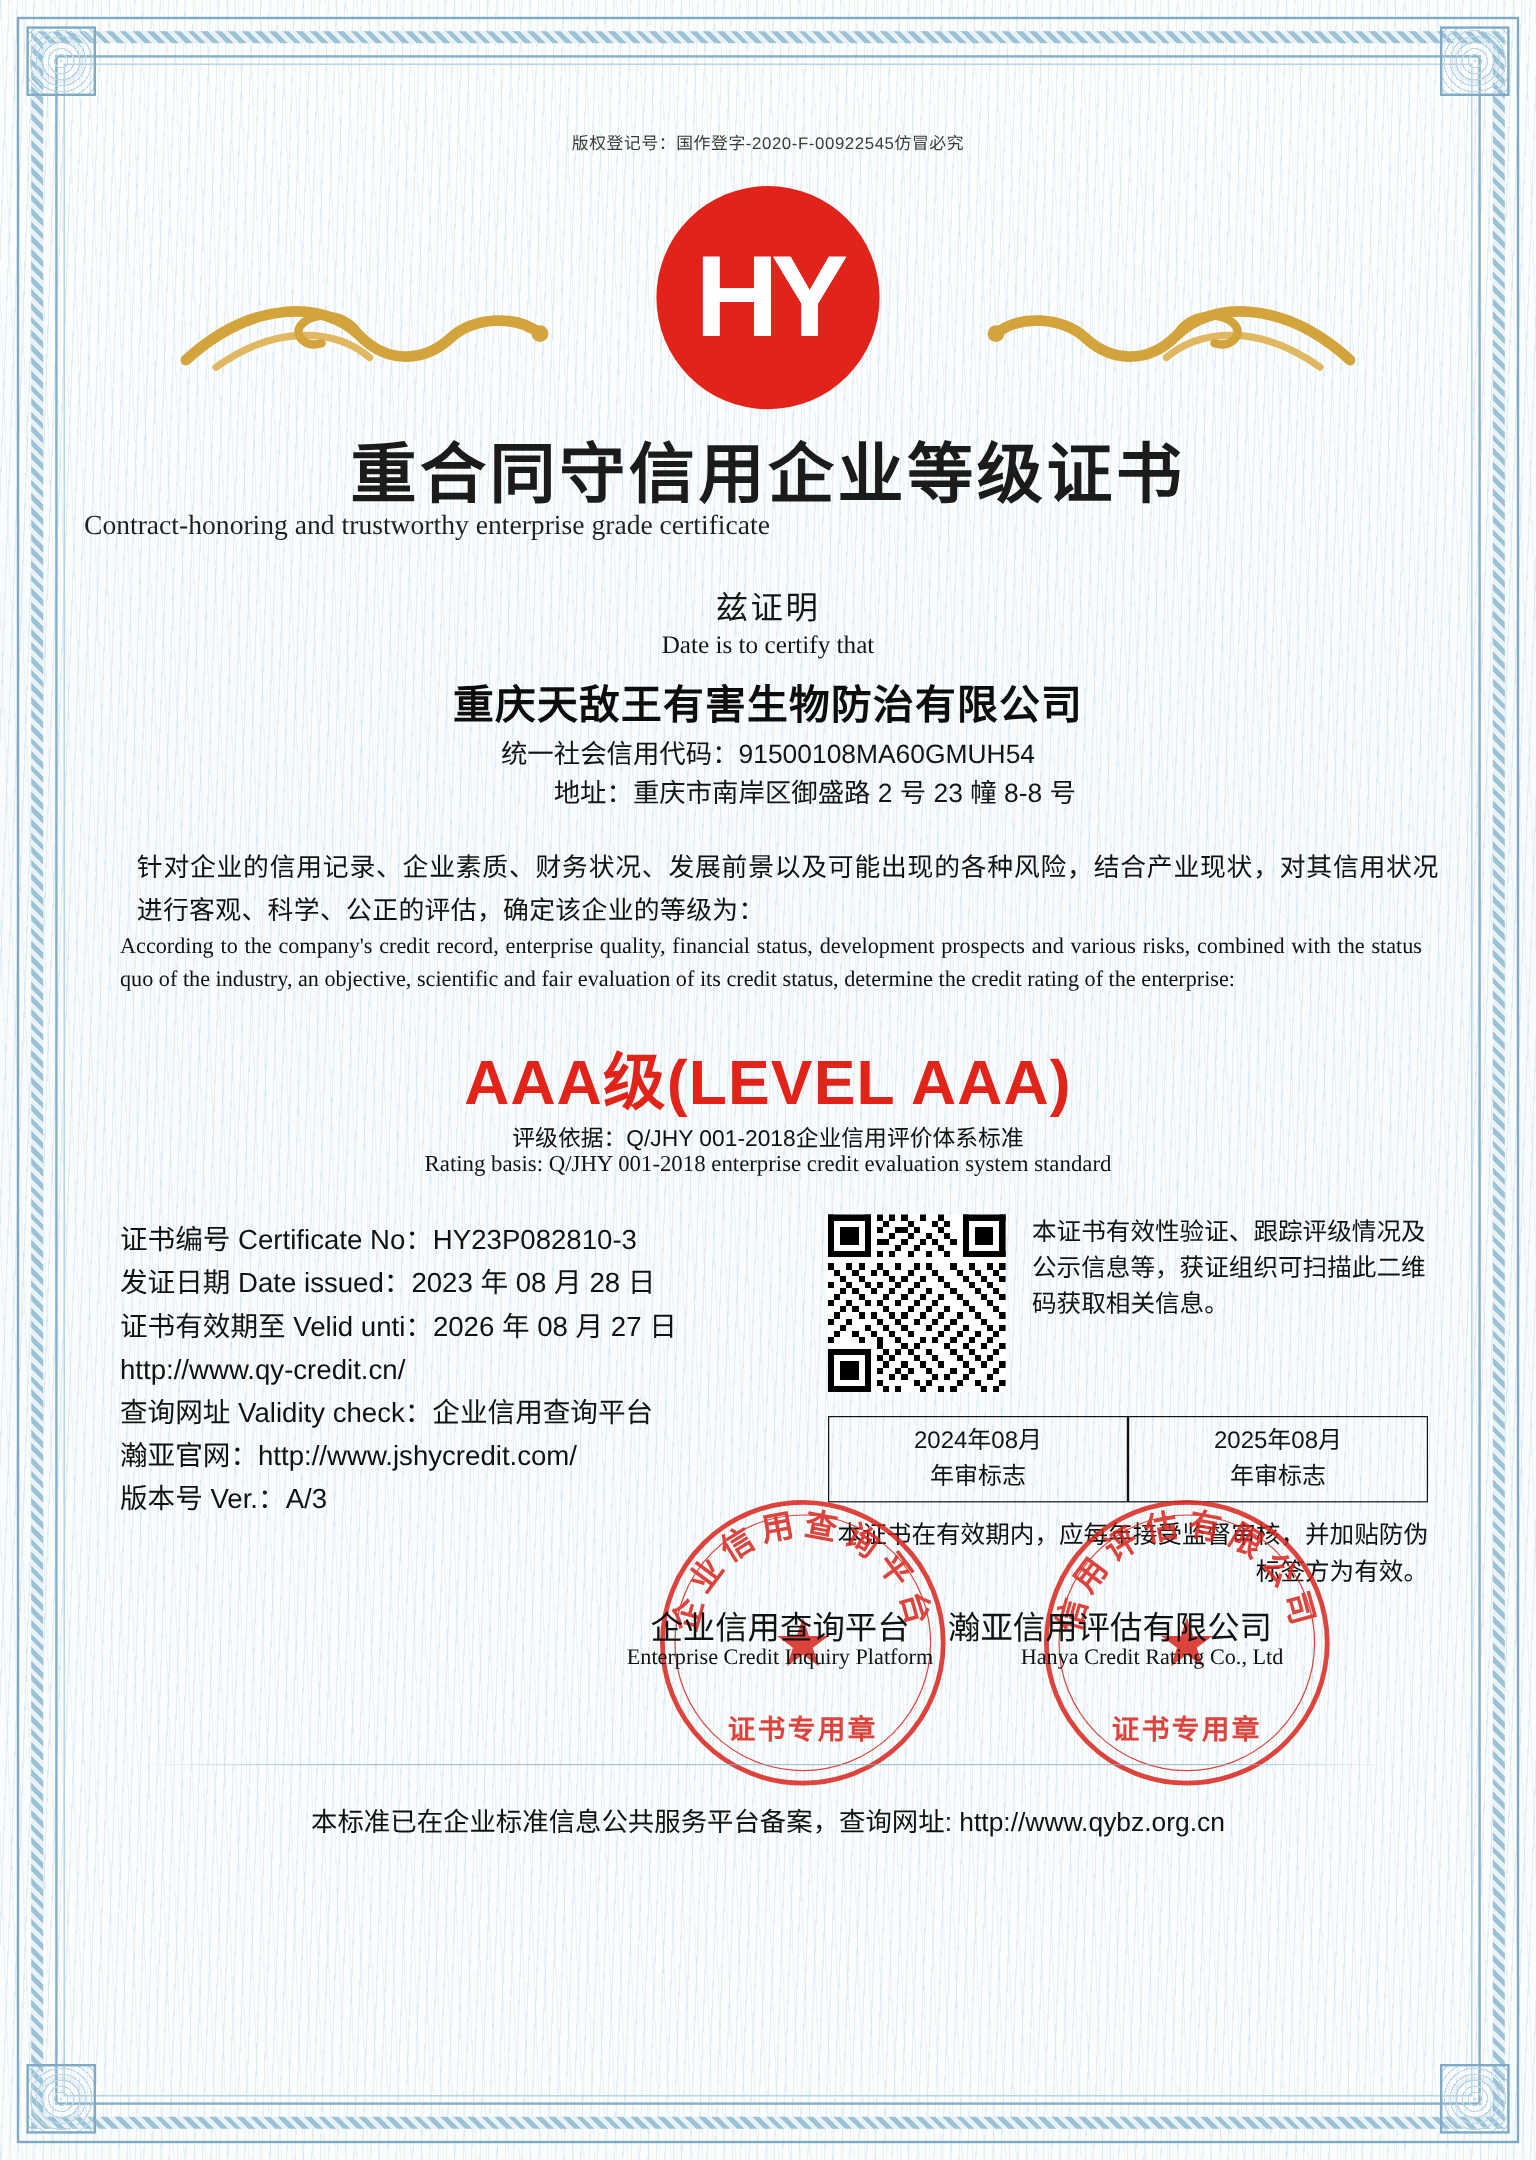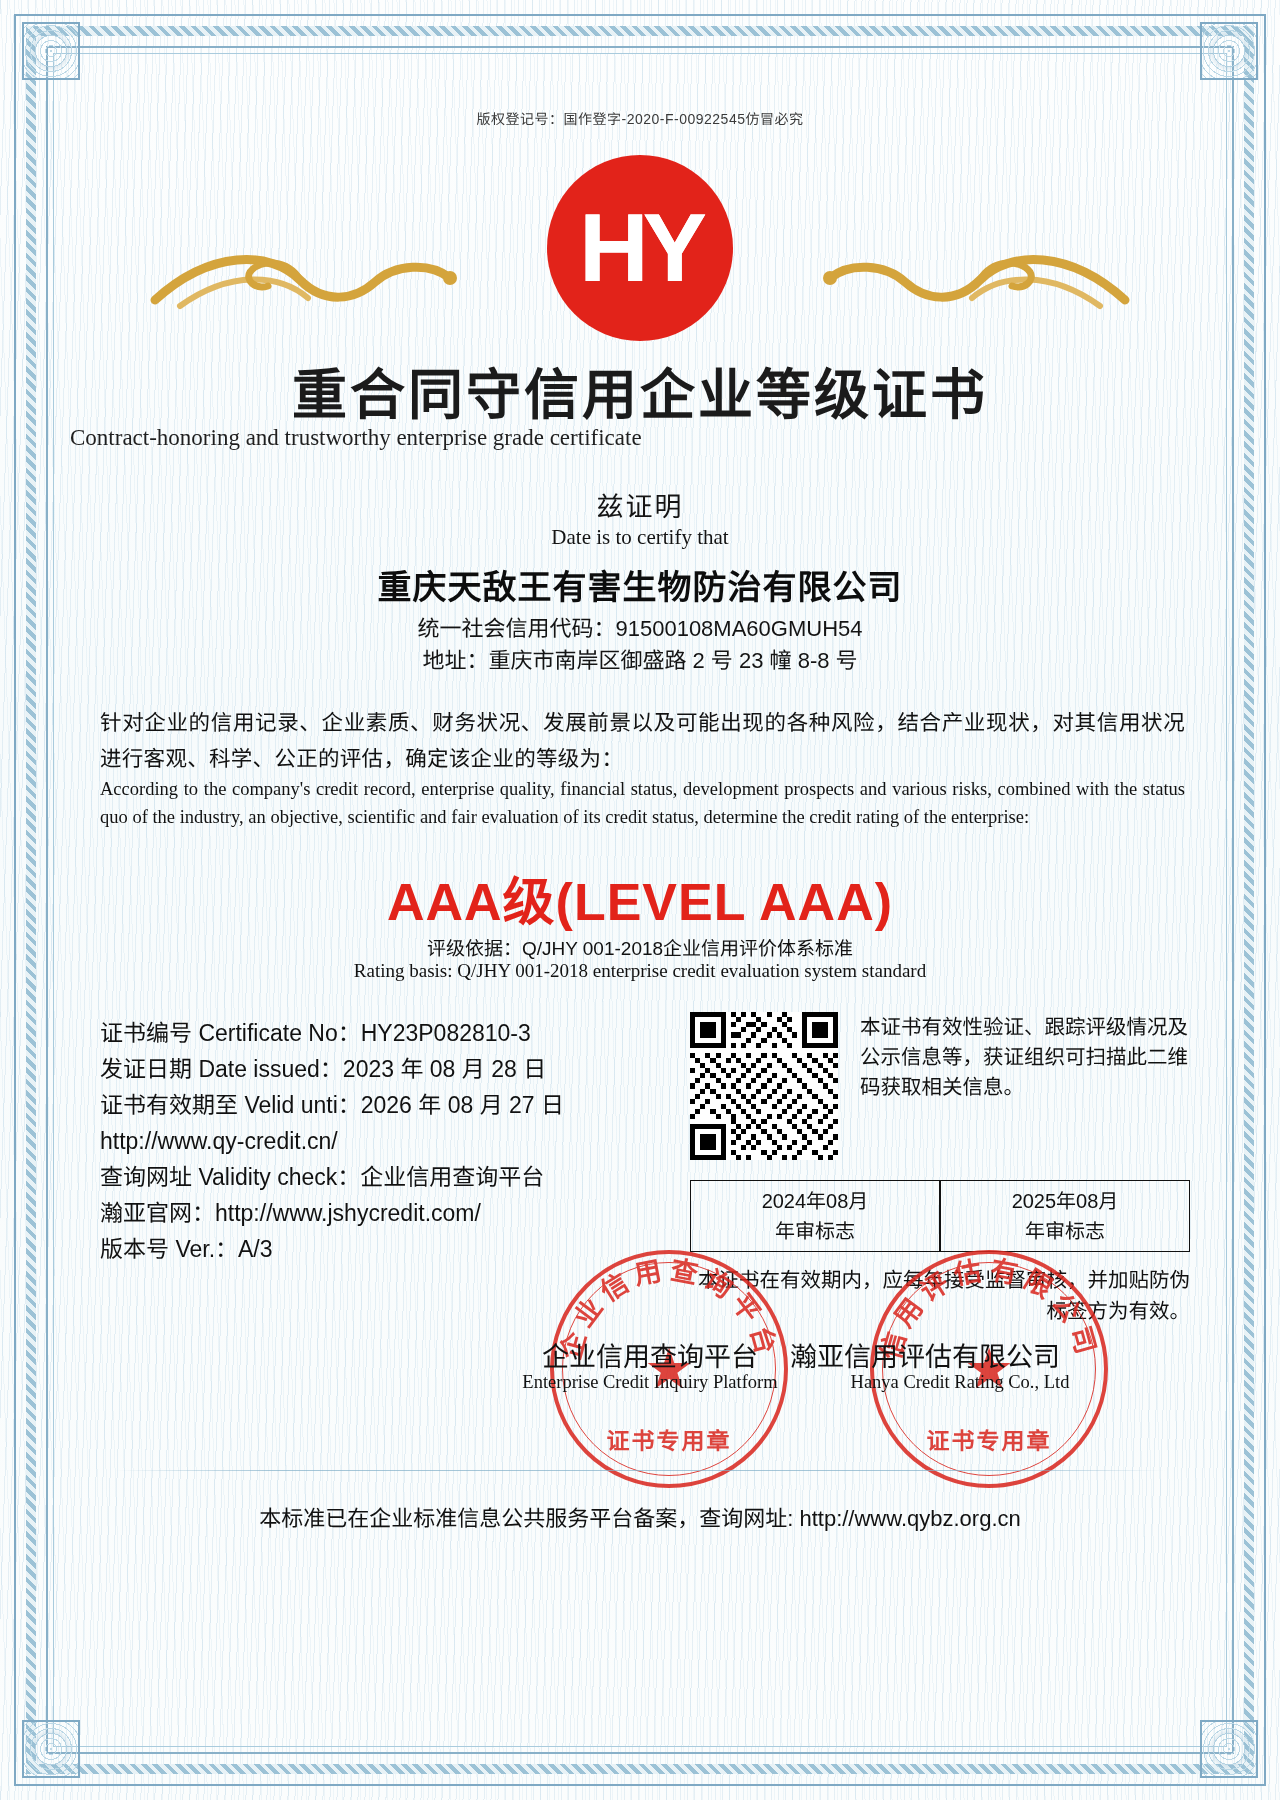--- a/index.html
+++ b/index.html
@@ -95,25 +95,25 @@
   .company{
     position:absolute;top:500px;left:0;width:1140px;text-align:center;
     font-size:34px;font-weight:bold;color:#0d0d0d;letter-spacing:1px;
   }
   .code-line{
     position:absolute;top:550px;left:0;width:1140px;text-align:center;
     font-size:22px;color:#141414;
   }
   .addr-line{
     position:absolute;top:582px;left:0;width:1140px;text-align:center;
-    font-size:22px;color:#141414;
+    font-size:22px;color:#141414;padding-left:39px;
   }
 
   .para-cn{
-    position:absolute;top:645px;left:30px;width:1085px;
+    position:absolute;top:645px;left:44px;width:1085px;
     font-size:21.5px;color:#111;line-height:36px;letter-spacing:0.3px;
     text-align:justify;
   }
   .para-en{
     position:absolute;top:715px;left:30px;width:1085px;
     font-size:18.5px;color:#111;line-height:28px;
     font-family:"Liberation Serif",serif;text-align:justify;
   }
 
   .level{

